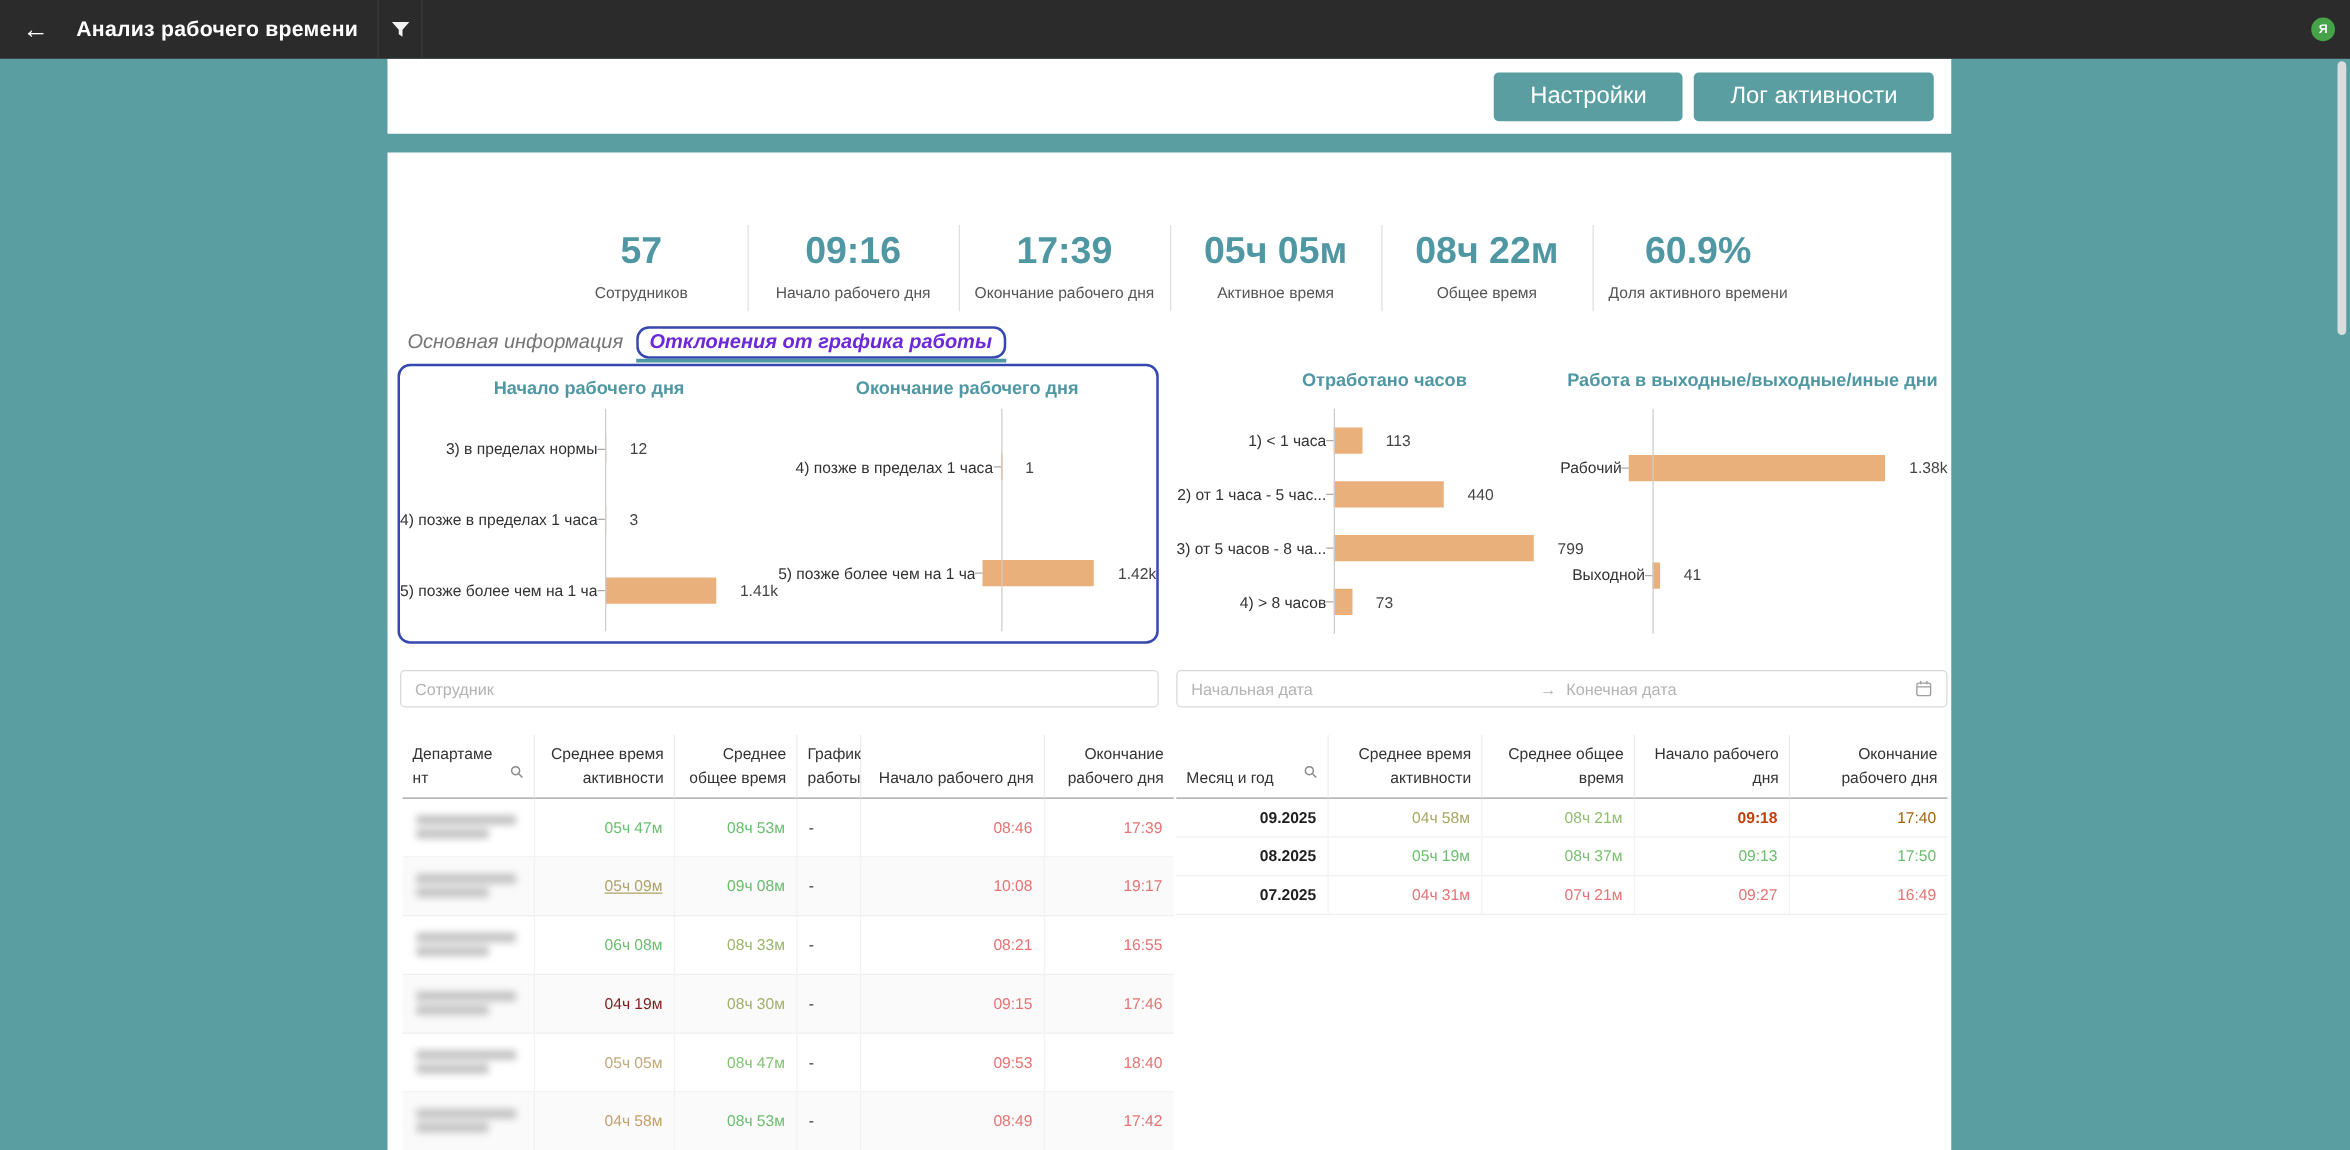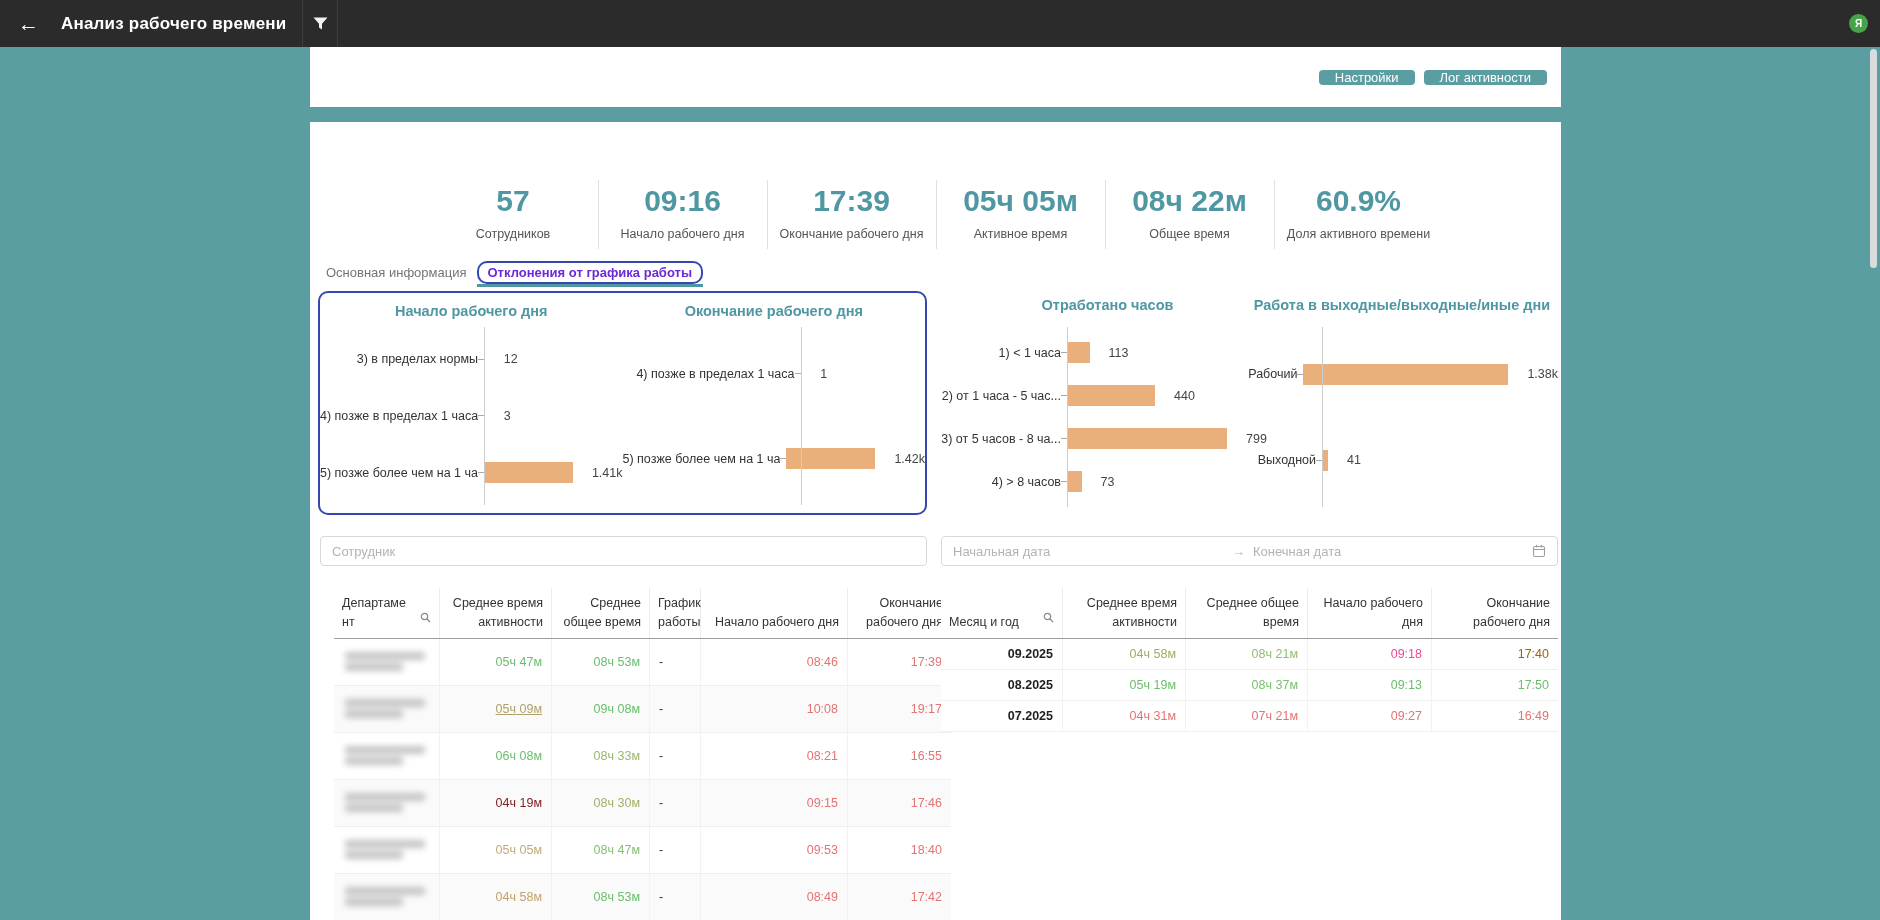--- a/index.html
+++ b/index.html
@@ -17,41 +17,41 @@
   .tb-title { margin-left:22px; font-size:17px; font-weight:bold; letter-spacing:.2px; }
   .filter-btn { margin-left:16px; height:47px; width:36px; display:flex; align-items:center;
     justify-content:center; border-left:1px solid #3c3c3c; border-right:1px solid #3c3c3c; cursor:pointer; }
   .avatar { position:absolute; right:12px; top:14px; width:19px; height:19px; border-radius:50%;
     background: var(--avatar-bg, #46A34A); color:#fff; font-size:10px; font-weight:bold;
     display:flex; align-items:center; justify-content:center; cursor:pointer; }
 
   
   .toolbar { position:absolute; left:310px; top:47px; width:1251px; height:60px; background:#fff;
     display:flex; align-items:center; justify-content:flex-end; gap:9px; padding-right:14px; }
-  .tbtn { background: var(--teal-bg, #5A9EA1); color:#fff; border:none; border-radius:4px; height:15px;
-    padding:0 16px; font-size:13px; font-family:inherit; cursor:pointer; }
+  .tbtn { background: var(--teal-bg, #5A9EA1); color:#fff; border:none; border-radius:4px; height:39px;
+    padding:0 29px; font-size:19px; font-family:inherit; cursor:pointer; }
 
   .scroll-thumb { position:absolute; right:3px; top:49px; width:7px; height:219px;
     background:#DADDDD; border-radius:4px; }
 
   
   .card { position:absolute; left:310px; top:122px; width:1251px; height:798px; background:#fff; }
   .page-title { position:absolute; top:14px; left:0; width:100%; text-align:center;
     font-size:21px; font-weight:bold; color: var(--accent, #4F97A3); }
 
   
   .kpi-row { position:absolute; top:58px; left:0; width:100%; display:flex; justify-content:center; }
   .kpi { width:169px; text-align:center; padding:4px 0 8px; }
   .kpi + .kpi { border-left:1px solid #e0e0e0; }
   .kpi-value { font-size:30px; font-weight:bold; color: var(--accent, #4F97A3); }
   .kpi-label { margin-top:9px; font-size:12.5px; color:#555; }
 
   
   .tabs { position:absolute; top:139px; left:12px; display:flex; align-items:center; gap:6px; }
-  .tab { font-size:13px; color:#757575; padding:3px 4px; cursor:pointer; white-space:nowrap; }
+  .tab { font-size:16px; color:#757575; padding:3px 4px; cursor:pointer; white-space:nowrap;font-style:italic; }
   .tab.active { color:#6d28d9; font-weight:bold; border:2px solid var(--outline-blue, #3648B0);
     border-radius:10px; padding:2px 9px; position:relative; }
   .tab.active::after { content:""; position:absolute; left:-2px; right:-2px; bottom:-5px; height:3px;
     background: var(--accent, #4F97A3); }
 
   
   .charts-row { position:absolute; top:169px; left:0; width:100%; height:227px; }
   .panel { position:absolute; left:8px; top:0; width:609px; height:224px;
     border:2.5px solid var(--outline-blue, #3648B0); border-radius:10px; display:flex; background:#fff; }
   .chart { position:relative; }
@@ -81,21 +81,21 @@
   .emp-input::placeholder { color:#b3b3b3; }
   .date-range { left:631px; width:617px; display:flex; align-items:center; padding:0 11px; cursor:text; }
   .ph { color:#b3b3b3; }
   .dr-start { flex:1; } .dr-end { flex:1; padding-left:8px; }
   .dr-arrow { color:#b3b3b3; font-size:13px; }
   .cal { flex:none; display:flex; align-items:center; cursor:pointer; }
 
   
   .tables { position:absolute; top:466px; left:0; width:100%; }
   .dtable { position:absolute; top:0; background:#fff; font-size:12.5px; }
-  .dtable.left { left:24px; width:617px; }
+  .dtable.left { left:12px; width:617px; }
   .dtable.right { left:631px; width:617px; }
   .thead { display:flex; border-bottom:1px solid #9e9e9e; min-height:47px; align-items:stretch; }
   .th { padding:6px 8px; color:#333; line-height:1.5; display:flex; align-items:flex-end; }
   .th:not(:last-child) { border-right:1px solid #ececec; }
   .th.right { justify-content:flex-end; text-align:right; }
   .th0 { justify-content:space-between; }
   .th0 .thtext { max-width:72px; word-break:break-word; }
   .srch { flex:none; margin-left:10px; margin-bottom:3px; cursor:pointer; }
   .trow { display:flex; border-bottom:1px solid #efefef; cursor:pointer; }
   .dtable.left .trow { height:47px; }
@@ -396,21 +396,21 @@
             <span class="thtext">Начало рабочего дня</span>
           </div>
           <div class="th right" style="width: 126px;">
             <span class="thtext">Окончание рабочего дня</span>
           </div>
         </div>
         <div class="trow">
           <div class="td right bold" style="width: 122px;">09.2025</div>
           <div class="td right" style="width: 123px; color: rgb(168, 168, 99);">04ч 58м</div>
           <div class="td right" style="width: 122px; color: rgb(143, 190, 110);">08ч 21м</div>
-          <div class="td right" style="width: 124px; color: #ec4899;">09:18</div>
+          <div class="td right" style="width: 124px; color: #c2410c; font-weight: bold;">09:18</div>
           <div class="td right" style="width: 126px; color: #a16207;">17:40</div>
         </div>
         <div class="trow">
           <div class="td right bold" style="width: 122px;">08.2025</div>
           <div class="td right" style="width: 123px; color: rgb(107, 190, 110);">05ч 19м</div>
           <div class="td right" style="width: 122px; color: rgb(121, 192, 111);">08ч 37м</div>
           <div class="td right" style="width: 124px; color: rgb(107, 190, 110);">09:13</div>
           <div class="td right" style="width: 126px; color: rgb(107, 190, 110);">17:50</div>
         </div>
         <div class="trow">

